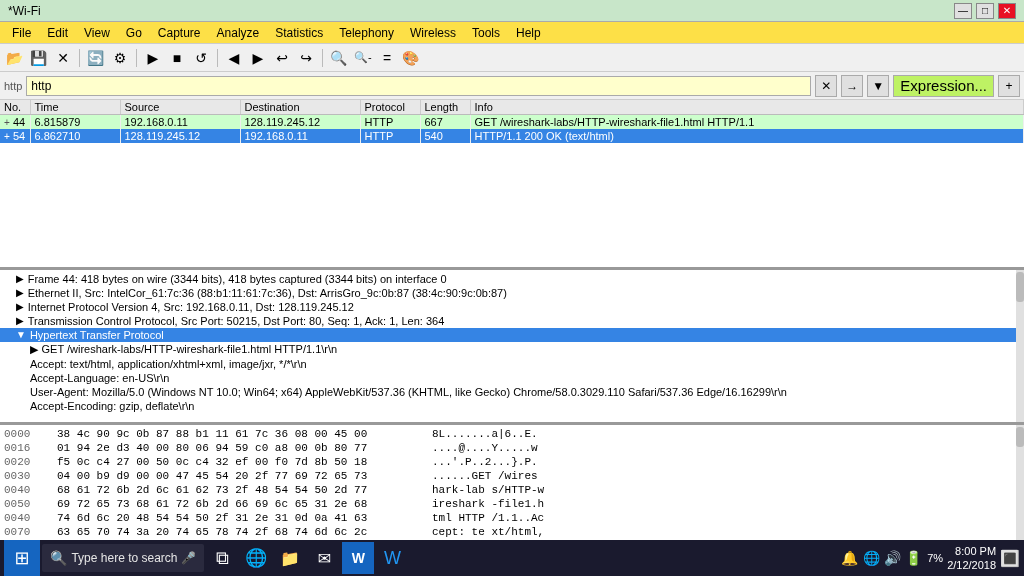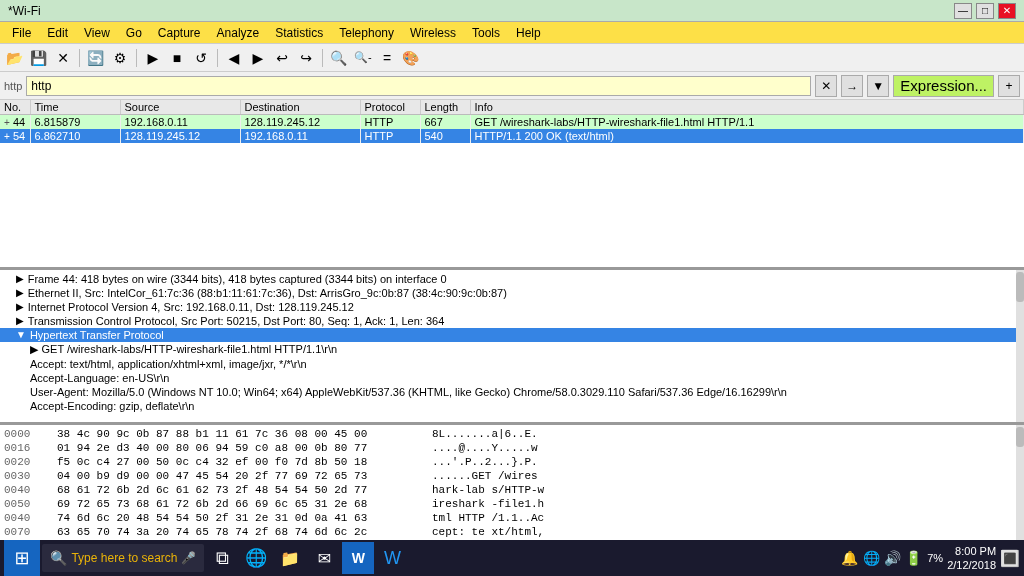--- a/index.html
+++ b/index.html
@@ -373,21 +373,21 @@
       <div style="width:8px;height:20px;background:#bbb;border-radius:3px;margin-top:2px;"></div>
     </div>
   </div>
 
 </div>
 
 <div class="taskbar">
   <div class="taskbar-start">⊞</div>
   <div style="display:flex;align-items:center;background:#2a2a3e;padding:0 8px;height:28px;border-radius:2px;">
     <span style="color:#aaa;font-size:14px;margin-right:4px;">🔍</span>
-    <span style="color:#eab308;font-size:12px;">Type here to search</span>
+    <span style="color:#e5e5e5;font-size:12px;">Type here to search</span>
     <span style="color:#aaa;font-size:12px;margin-left:4px;">🎤</span>
   </div>
   <div class="taskbar-icon" style="font-size:18px;">⧉</div>
   <div class="taskbar-icon" style="color:#ff6b35;font-size:18px;">🌐</div>
   <div class="taskbar-icon">📁</div>
   <div class="taskbar-icon">✉</div>
   <div class="taskbar-icon" style="background:#1565c0;color:white;font-size:14px;font-weight:bold;">W</div>
   <div class="taskbar-icon" style="color:#2196f3;font-size:18px;">W</div>
   <div class="taskbar-right">
     <span style="font-size:14px;">🔔 🌐 🔊 🔋</span>

